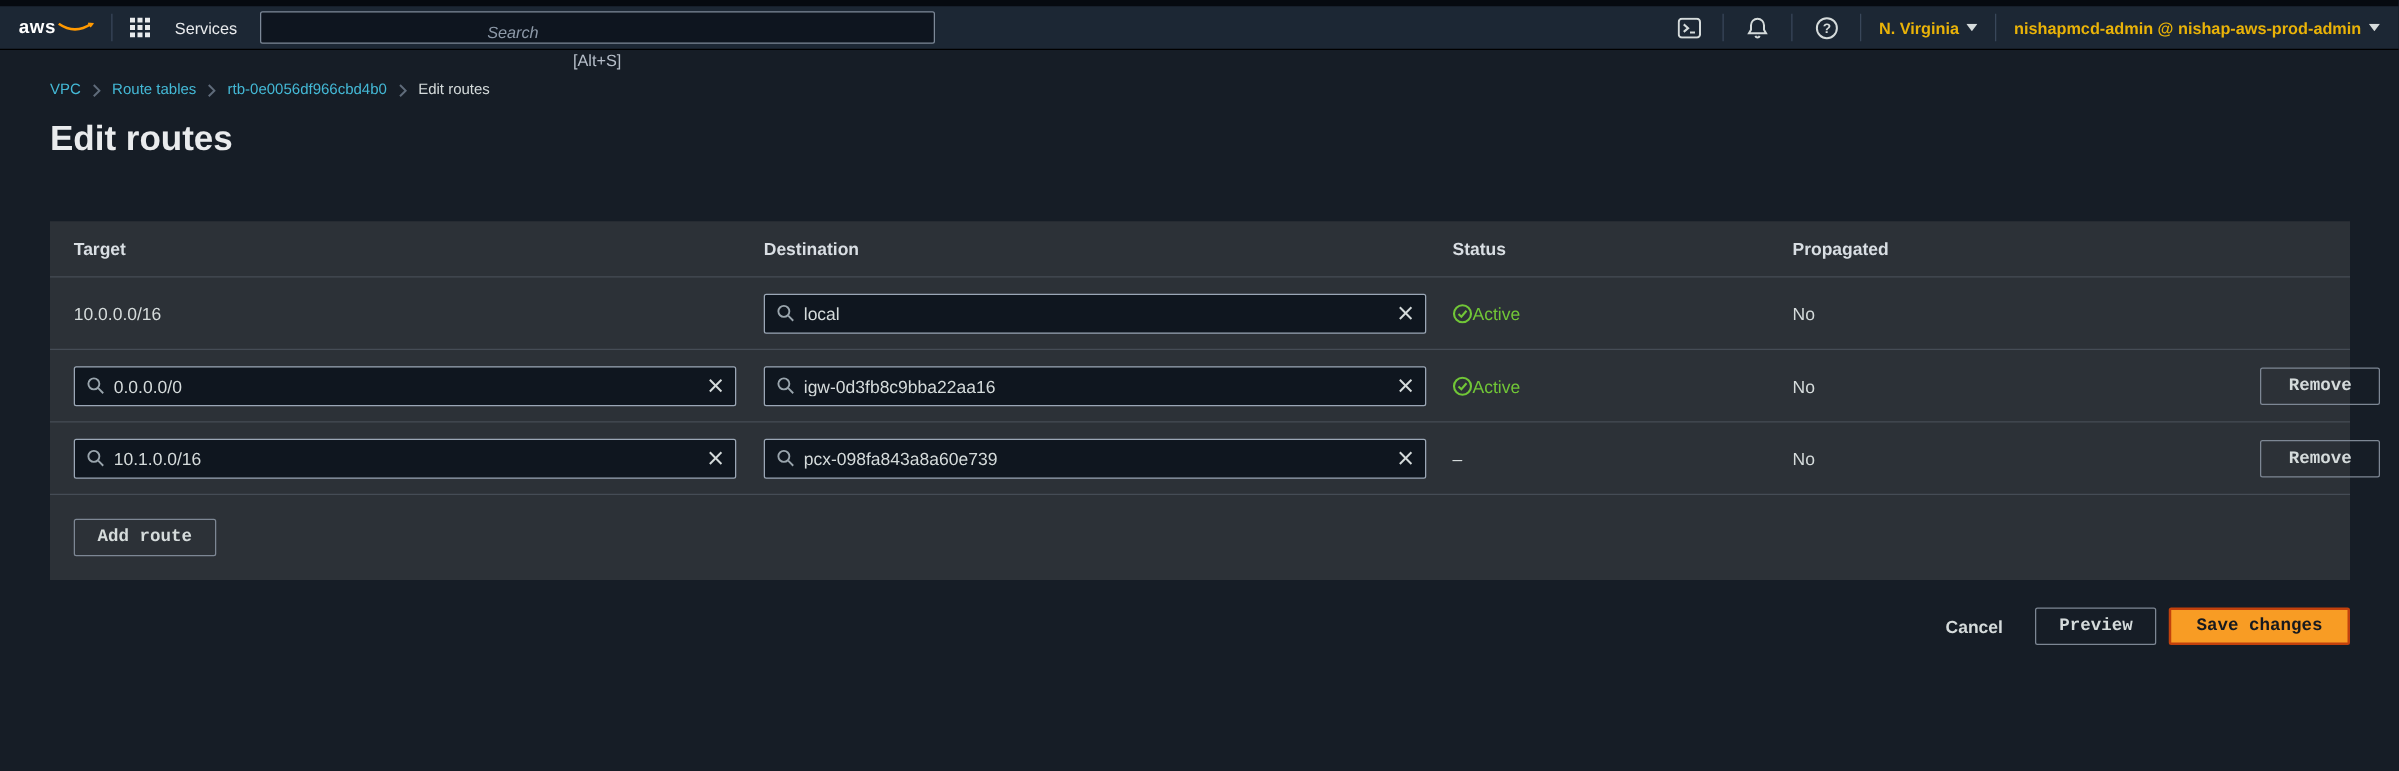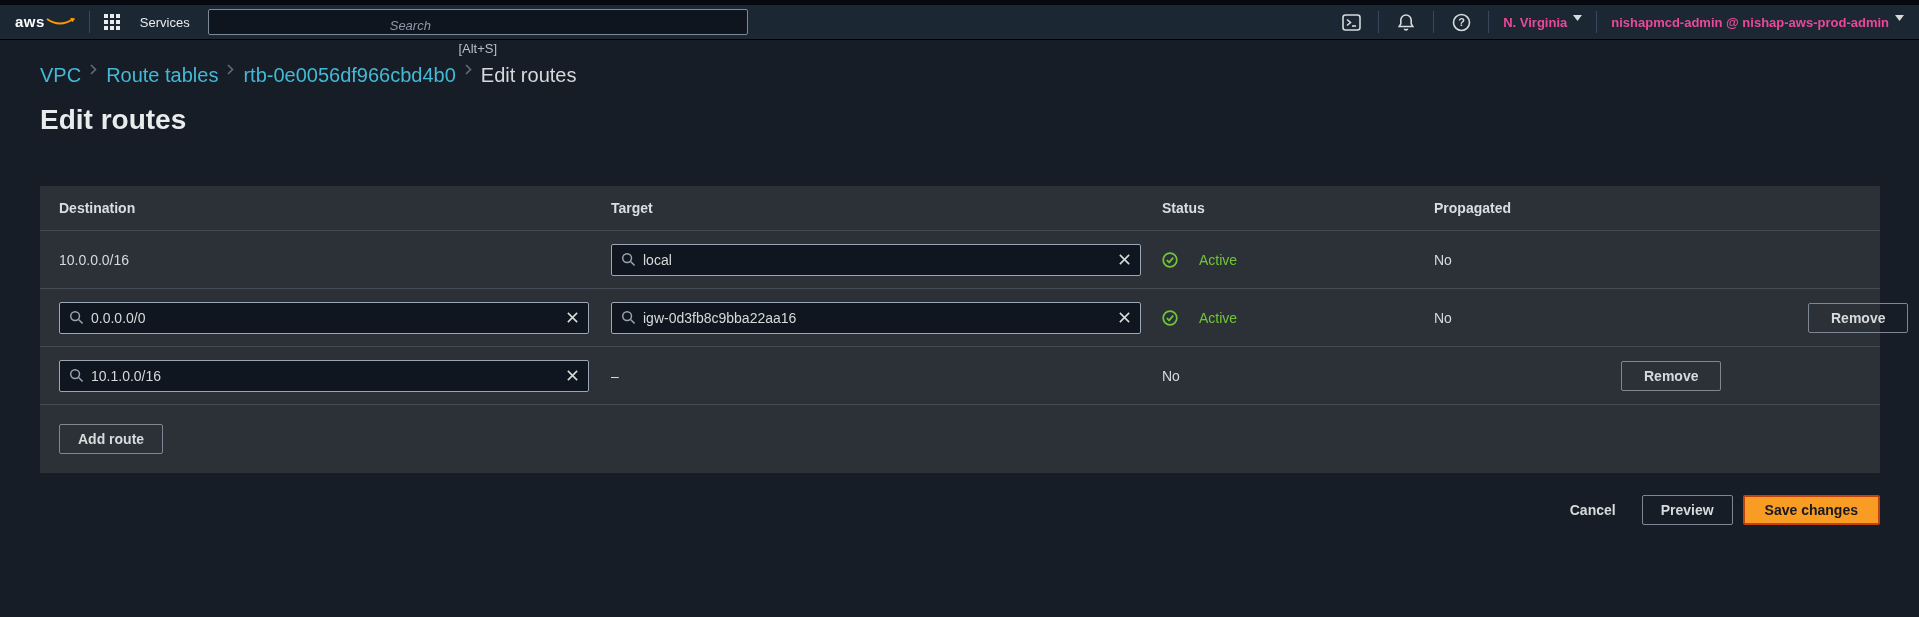--- a/index.html
+++ b/index.html
@@ -31,24 +31,24 @@
     flex-direction:column;
   }
   .search-box input {
     flex:1; background:transparent; border:none; outline:none;
     color:#d5dbdb; font-size:13px; font-family:inherit;
   }
   .search-box input::placeholder { font-style:italic; color:#8d99a8; }
   .search-shortcut { color:#b6bec9; font-size:13px; }
   .topbar-right { margin-left:auto; display:flex; align-items:center; }
   .icon-btn { display:flex; align-items:center; justify-content:center; width:26px; height:26px; color:#d5dbdb; cursor:pointer; }
-  .nav-label { display:flex; gap:6px; color:#ec4899; font-size:13px; font-weight:700; cursor:pointer; white-space:nowrap; }
+  .nav-label { display:flex; align-items:center; gap:6px; color:#eab308; font-size:13px; font-weight:700; cursor:pointer; white-space:nowrap; }
 
   
-  .breadcrumb { margin:24px 0 0 40px; display:flex; align-items:flex-start; gap:9px; font-size:20px; }
+  .breadcrumb { margin:24px 0 0 40px; display:flex; align-items:flex-end; gap:9px; font-size:12px; }
   .breadcrumb a { color:#44b9d6; text-decoration:none; cursor:pointer; }
   .crumb-sep { display:flex; align-items:center; color:#5f6b7a; }
   .crumb-current { color:#d5dbdb; }
   .page-title { margin:16px 0 0 40px; font-size:28px; line-height:33px; font-weight:700; color:#e9ebed; }
 
   
   .card { width:1840px; margin:50px 0 0 40px; background:#2c3137; }
   .tgrid {
     display:grid;
     grid-template-columns:552px 551px 272px 187px 1fr;
@@ -60,24 +60,24 @@
   .input-wrap {
     width:530px; height:32px;
     background:#0f161f; border:1px solid #9ba7b6; border-radius:2px;
     display:flex; align-items:center; gap:7px; padding:0 9px;justify-content:space-between;
   }
   .input-wrap input {
     flex:1; background:transparent; border:none; outline:none;
     color:#d5dbdb; font-size:14px; font-family:inherit; min-width:0;
   }
   .clear-btn { background:none; border:none; color:#d5dbdb; cursor:pointer; display:flex; align-items:center; padding:0; }
-  .status-cell { display:flex; align-items:center; gap:21px; color:#71c637; }
+  .status-cell { display:flex; align-items:center; gap:0; color:#71c637; }
   .status-dash { color:#d5dbdb; }
   .btn {
-    font-family:Liberation Sans, sans-serif; font-size:14px; font-weight:700;
+    font-family:Liberation Mono, monospace; font-size:14px; font-weight:700;
     height:30px; border-radius:2px; cursor:pointer;
     display:inline-flex; align-items:center; justify-content:center;
   }
   .btn-secondary { background:transparent; border:1px solid #7d8794; color:#d5dbdb; padding:0 18px; }
   .remove-btn { margin-left:187px; padding:0 22px; }
   .card-footer { border-top:1px solid #454c55; padding:19px; }
 
   
   .page-actions { width:1840px; margin:22px 0 0 40px; display:flex; justify-content:flex-end; align-items:center; }
   .btn-link { background:none; border:none; color:#d5dbdb; font-weight:700; font-size:14px; padding:0 4px; margin-right:22px; cursor:pointer; font-family:inherit;text-align:right; }
@@ -181,22 +181,22 @@
       </svg>
   </span>
   <span class="crumb-current">Edit routes</span>
 </div>
 
 <h1 class="page-title">Edit routes</h1>
 
 <div class="card">
 
   <div class="tgrid thead">
+    <div>Target</div>
     <div>Destination</div>
-    <div>Target</div>
     <div>Status</div>
     <div>Propagated</div>
     <div></div>
   </div>
 
   <div class="tgrid trow">
     <div>10.0.0.0/16</div>
     <div>
       <div class="input-wrap">
         <svg width="15" height="15" viewBox="0 0 16 16">
@@ -268,20 +268,35 @@
   </div>
 
   <div class="tgrid trow">
     <div>
       <div class="input-wrap">
         <svg width="15" height="15" viewBox="0 0 16 16">
           <circle cx="6.5" cy="6.5" r="4.7" stroke="#9aa5ad" stroke-width="1.6" fill="none"></circle>
           <line x1="10.2" y1="10.2" x2="14.5" y2="14.5" stroke="#9aa5ad" stroke-width="1.6"></line>
         </svg>
         <input type="text" value="10.1.0.0/16" style="">
+        <button class="clear-btn">
+          <svg width="13" height="13" viewBox="0 0 14 14">
+            <line x1="2" y1="2" x2="12" y2="12" stroke="#d5dbdb" stroke-width="1.7"></line>
+            <line x1="12" y1="2" x2="2" y2="12" stroke="#d5dbdb" stroke-width="1.7"></line>
+          </svg>
+        </button>
+      </div>
+    </div>
+    <div>
+      <div class="input-wrap">
+        <svg width="15" height="15" viewBox="0 0 16 16">
+          <circle cx="6.5" cy="6.5" r="4.7" stroke="#9aa5ad" stroke-width="1.6" fill="none"></circle>
+          <line x1="10.2" y1="10.2" x2="14.5" y2="14.5" stroke="#9aa5ad" stroke-width="1.6"></line>
+        </svg>
+        <input type="text" value="pcx-098fa843a8a60e739" style="">
         <button class="clear-btn">
           <svg width="13" height="13" viewBox="0 0 14 14">
             <line x1="2" y1="2" x2="12" y2="12" stroke="#d5dbdb" stroke-width="1.7"></line>
             <line x1="12" y1="2" x2="2" y2="12" stroke="#d5dbdb" stroke-width="1.7"></line>
           </svg>
         </button>
       </div>
     </div>
     <div class="status-cell status-dash">
       <span>–</span>

